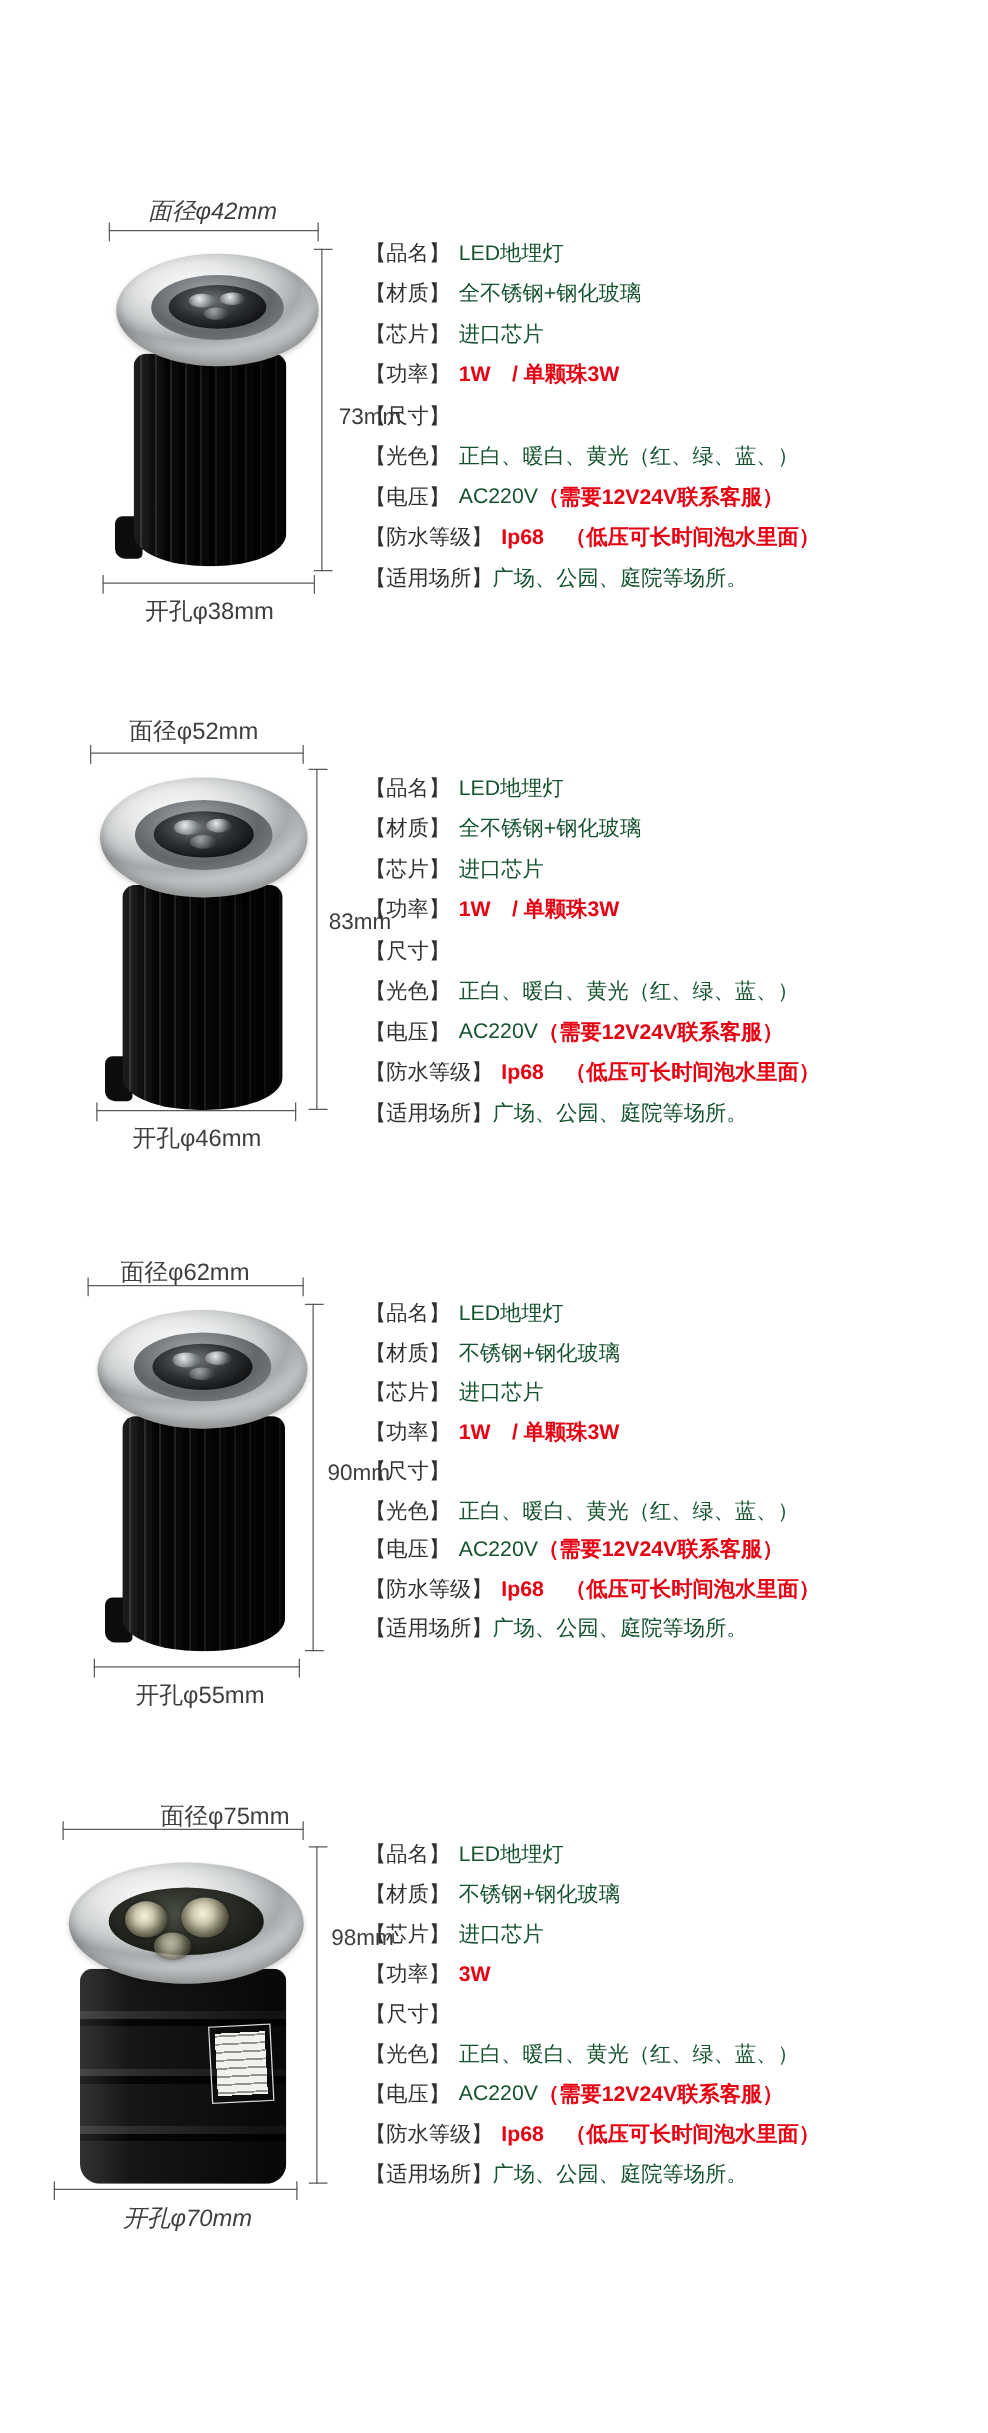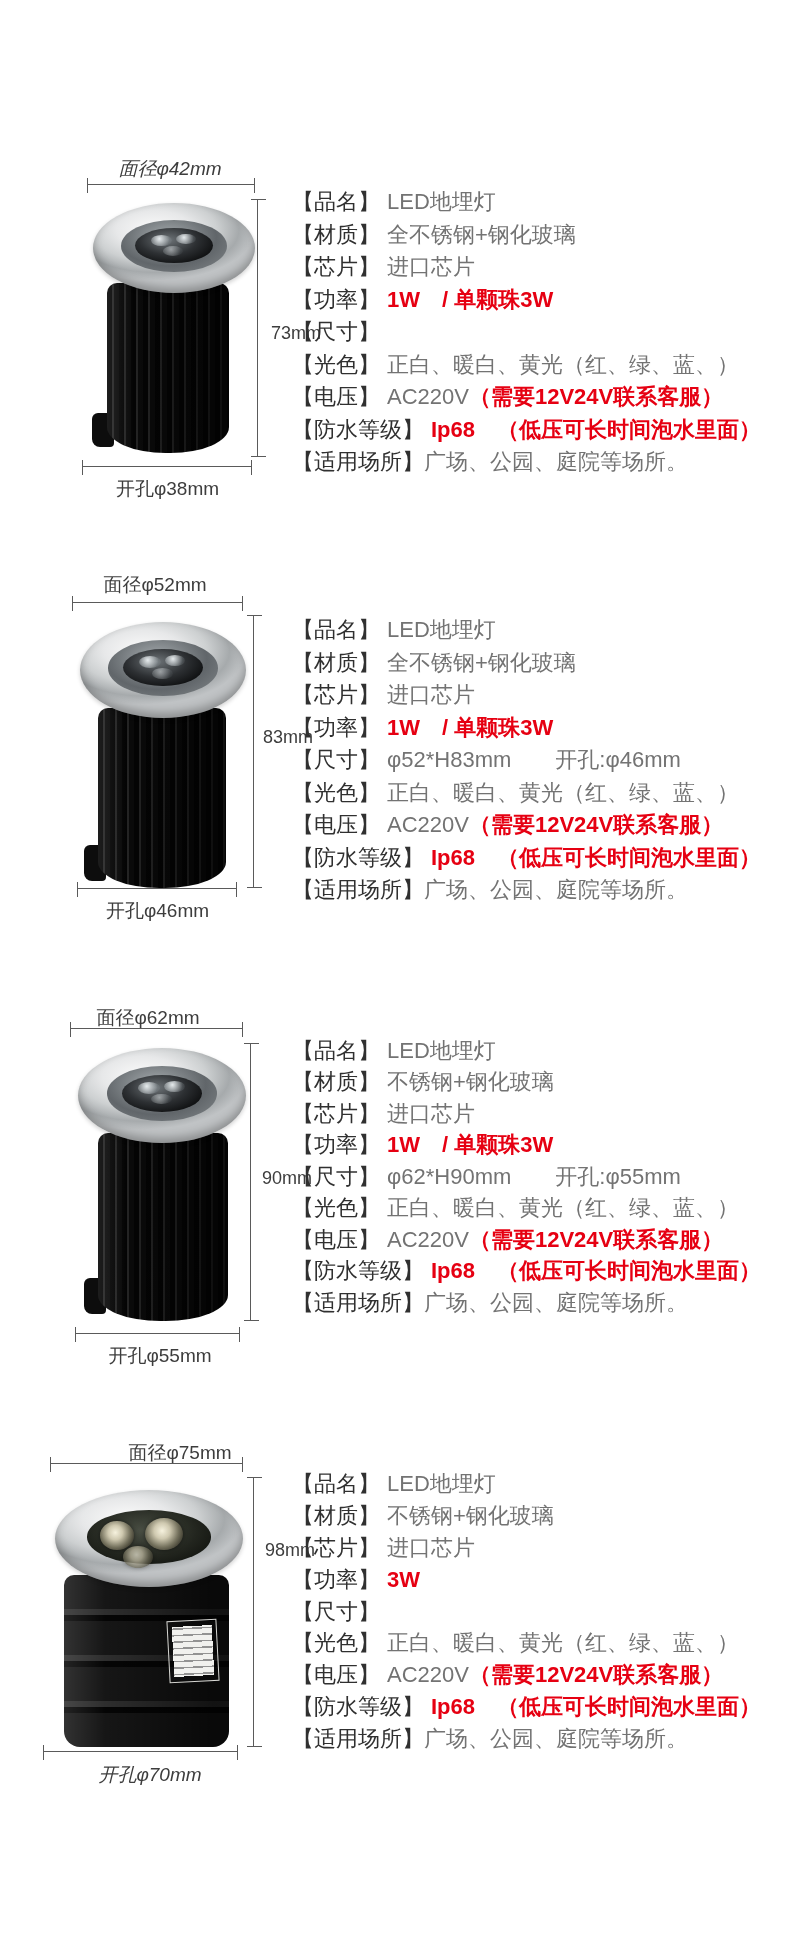--- a/index.html
+++ b/index.html
@@ -51,27 +51,27 @@
   .led{position:absolute;border-radius:50%;
     background:radial-gradient(circle at 45% 40%, #f6f2de 0%, #cfc9b0 28%, #73705c 58%, #2e2c22 85%);
     box-shadow:0 0 4px rgba(0,0,0,.5);}
   .sticker{position:absolute;z-index:2;background:#f1f1ee;transform:rotate(-3deg);
     border:1px solid #d8d8d4;
     background-image:repeating-linear-gradient(180deg, rgba(130,130,130,.85) 0 1.5px, rgba(0,0,0,0) 1.5px 6.5px);
     background-clip:content-box;padding:5px 4px;}
 
   
   .spec-list{position:absolute;left:292px;width:488px;}
-  .spec-row{display:flex;align-items:center;white-space:nowrap;font-size:22px;color:#383838;}
+  .spec-row{display:flex;align-items:center;white-space:nowrap;font-size:17px;color:#383838;}
   .step-a .spec-row{height:32.5px;}
   .step-b .spec-row{height:31.5px;}
   .step-c .spec-row{height:31.9px;}
   .spec-label{color:#303030;margin-right:7px;flex:0 0 auto;}
   .spec-row.tight .spec-label{margin-right:0;}
-  .spec-black{color:#737373;}
+  .spec-black{color:#14532d;}
   .spec-red{color:#e60012;font-weight:600;}
 </style>
 </head>
 <body>
 
 <div class="page">
 
   <div class="section">
     <div class="fig-label" style="left:70px;top:156px;width:200px;font-style:italic;">面径φ42mm</div>
     <div class="dim-h" style="left:87px;top:184px;width:168px;"></div>
@@ -176,21 +176,20 @@
           <span class="spec-black">进口芯片</span>
           <span class="spec-red"></span>
         </div>
       <div class="spec-row">
           <span class="spec-label">【功率】</span>
           <span class="spec-black"></span>
           <span class="spec-red">1W　/ 单颗珠3W</span>
         </div>
       <div class="spec-row">
           <span class="spec-label">【尺寸】</span>
-          <span class="spec-black">φ52*H83mm　　开孔:φ46mm</span>
           <span class="spec-red"></span>
         </div>
       <div class="spec-row">
           <span class="spec-label">【光色】</span>
           <span class="spec-black">正白、暖白、黄光（红、绿、蓝、）</span>
           <span class="spec-red"></span>
         </div>
       <div class="spec-row">
           <span class="spec-label">【电压】</span>
           <span class="spec-black">AC220V </span>
@@ -245,21 +244,20 @@
           <span class="spec-black">进口芯片</span>
           <span class="spec-red"></span>
         </div>
       <div class="spec-row">
           <span class="spec-label">【功率】</span>
           <span class="spec-black"></span>
           <span class="spec-red">1W　/ 单颗珠3W</span>
         </div>
       <div class="spec-row">
           <span class="spec-label">【尺寸】</span>
-          <span class="spec-black">φ62*H90mm　　开孔:φ55mm</span>
           <span class="spec-red"></span>
         </div>
       <div class="spec-row">
           <span class="spec-label">【光色】</span>
           <span class="spec-black">正白、暖白、黄光（红、绿、蓝、）</span>
           <span class="spec-red"></span>
         </div>
       <div class="spec-row">
           <span class="spec-label">【电压】</span>
           <span class="spec-black">AC220V </span>

